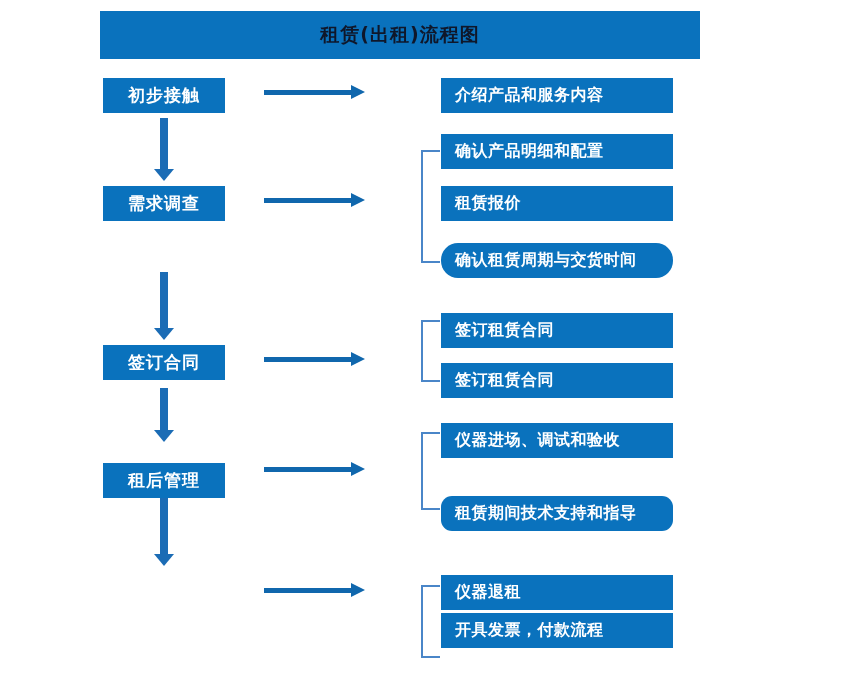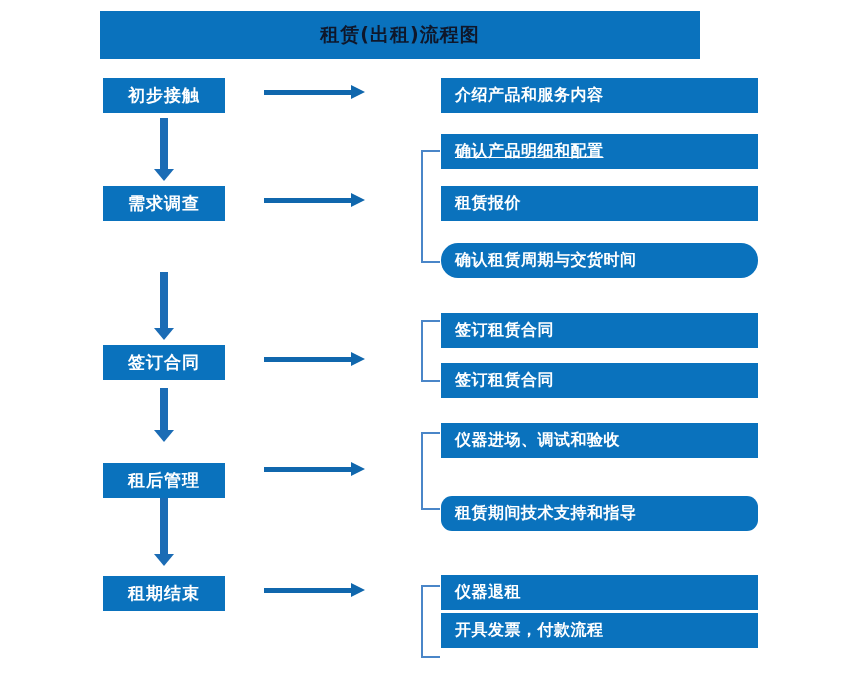--- a/index.html
+++ b/index.html
@@ -42,21 +42,21 @@
     font-size: 17px;
     font-weight: bold;
     display: flex;
     align-items: center;
     justify-content: center;
     letter-spacing: 1px;
   }
   .detail-box {
     position: absolute;
     left: 441px;
-    width: 317px;
+    width: 232px;
     height: 35px;
     background: #0a72bd;
     color: #ffffff;
     font-size: 16px;
     font-weight: bold;
     display: flex;
     align-items: center;
     padding-left: 14px;
     box-sizing: border-box;
     letter-spacing: 0.5px;
@@ -118,21 +118,21 @@
 
   <div class="stage-box" style="top:78px;">初步接触</div>
   <div class="h-arrow" style="top:90px;"></div>
   <div class="detail-box" style="top:78px;">介绍产品和服务内容</div>
 
   <div class="v-arrow" style="top:118px; height:52px;"></div>
 
   <div class="stage-box" style="top:186px;">需求调查</div>
   <div class="h-arrow" style="top:198px;"></div>
   <div class="bracket" style="top:150px; height:113px;"></div>
-  <div class="detail-box" style="top:134px;text-decoration:underline;">确认产品明细和配置</div>
+  <div class="detail-box" style="top:134px;">确认产品明细和配置</div>
   <div class="detail-box" style="top:186px;">租赁报价</div>
   <div class="detail-box" style="top:243px;border-radius:17px;">确认租赁周期与交货时间</div>
 
   <div class="v-arrow" style="top:272px; height:57px;"></div>
 
   <div class="stage-box" style="top:345px;">签订合同</div>
   <div class="h-arrow" style="top:357px;"></div>
   <div class="bracket" style="top:320px; height:62px;"></div>
   <div class="detail-box" style="top:313px;">签订租赁合同</div>
   <div class="detail-box" style="top:363px;">签订租赁合同</div>
@@ -140,19 +140,18 @@
   <div class="v-arrow" style="top:388px; height:43px;"></div>
 
   <div class="stage-box" style="top:455px;margin-top:8px;">租后管理</div>
   <div class="h-arrow" style="top:467px;"></div>
   <div class="bracket" style="top:432px; height:78px;"></div>
   <div class="detail-box" style="top:423px;">仪器进场、调试和验收</div>
   <div class="detail-box" style="top:496px;border-radius:11px;">租赁期间技术支持和指导</div>
 
   <div class="v-arrow" style="top:498px; height:57px;"></div>
 
-  <div class="stage-box" style="top:576px;">租期结束</div>
   <div class="h-arrow" style="top:588px;"></div>
   <div class="bracket" style="top:585px; height:73px;"></div>
   <div class="detail-box" style="top:563px;margin-top:12px;">仪器退租</div>
   <div class="detail-box" style="top:613px;">开具发票，付款流程</div>
 
 </div>
 
 </body></html>

